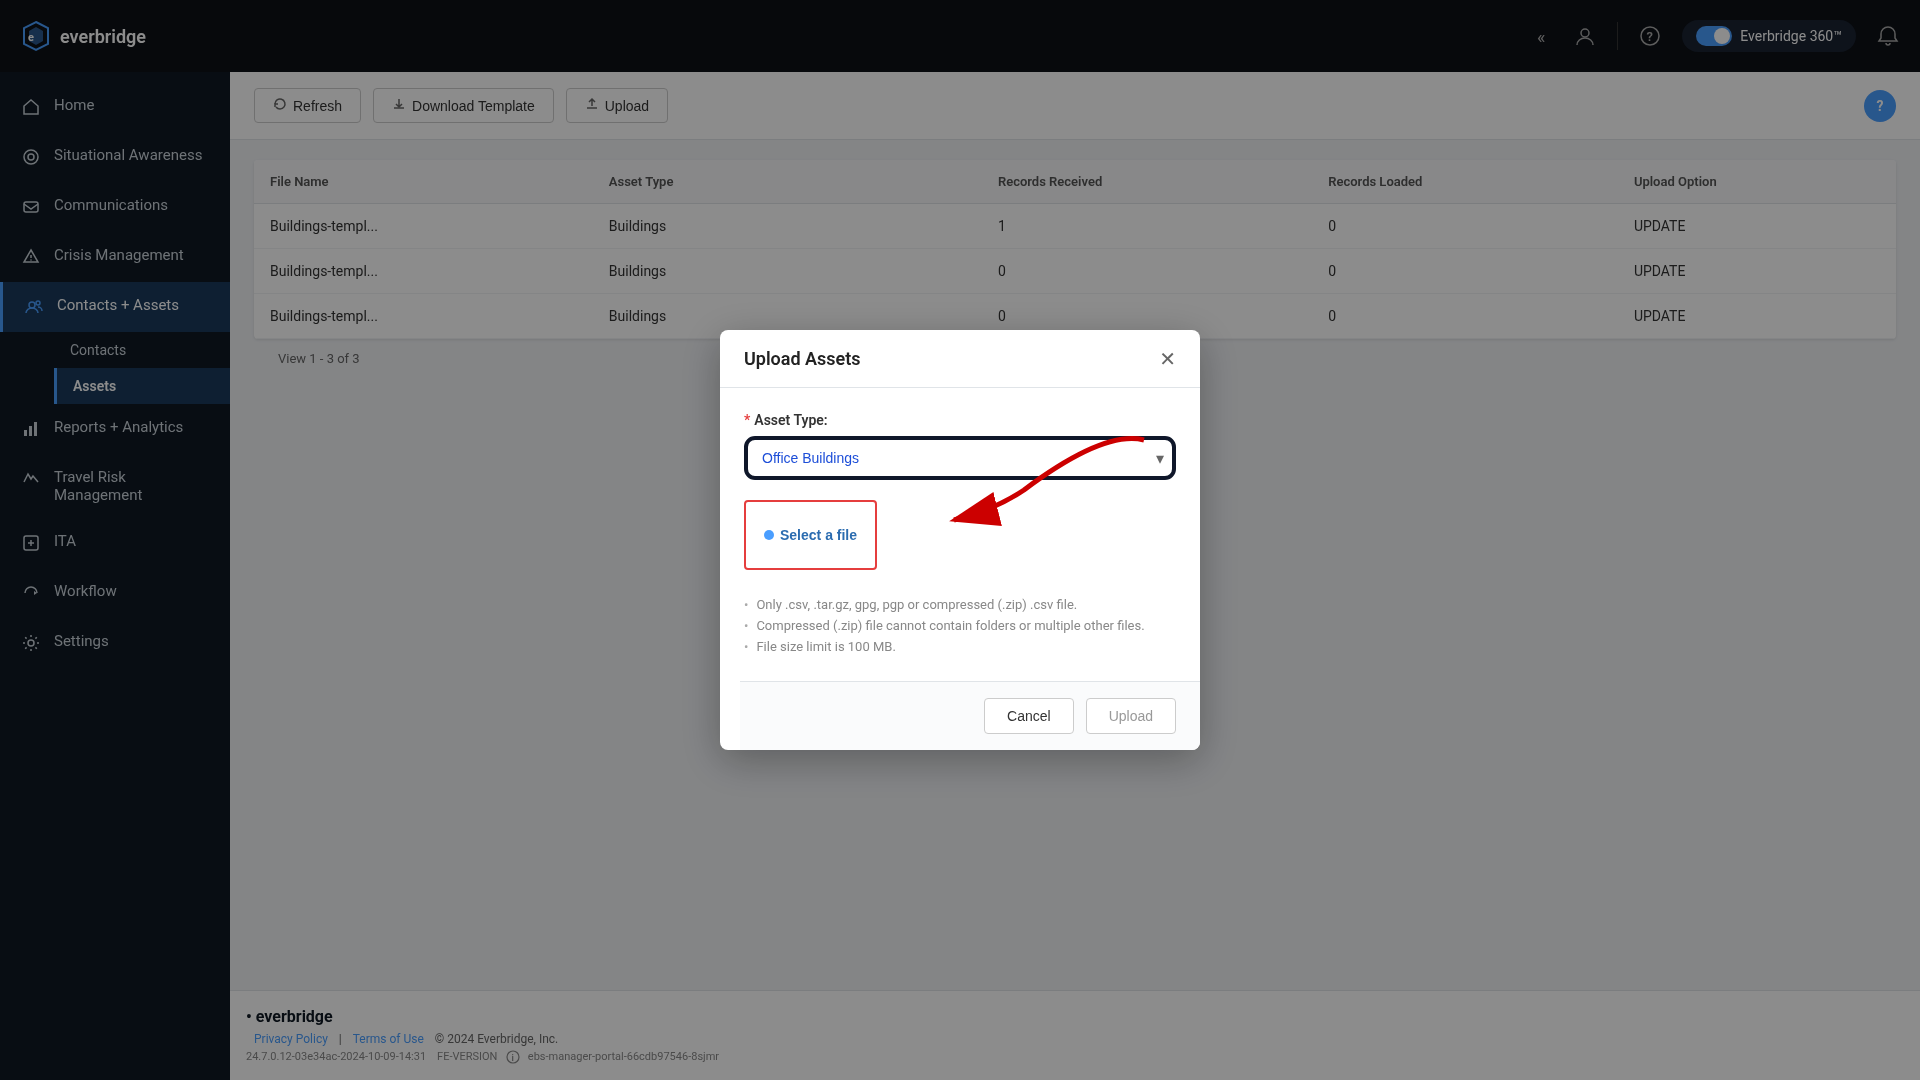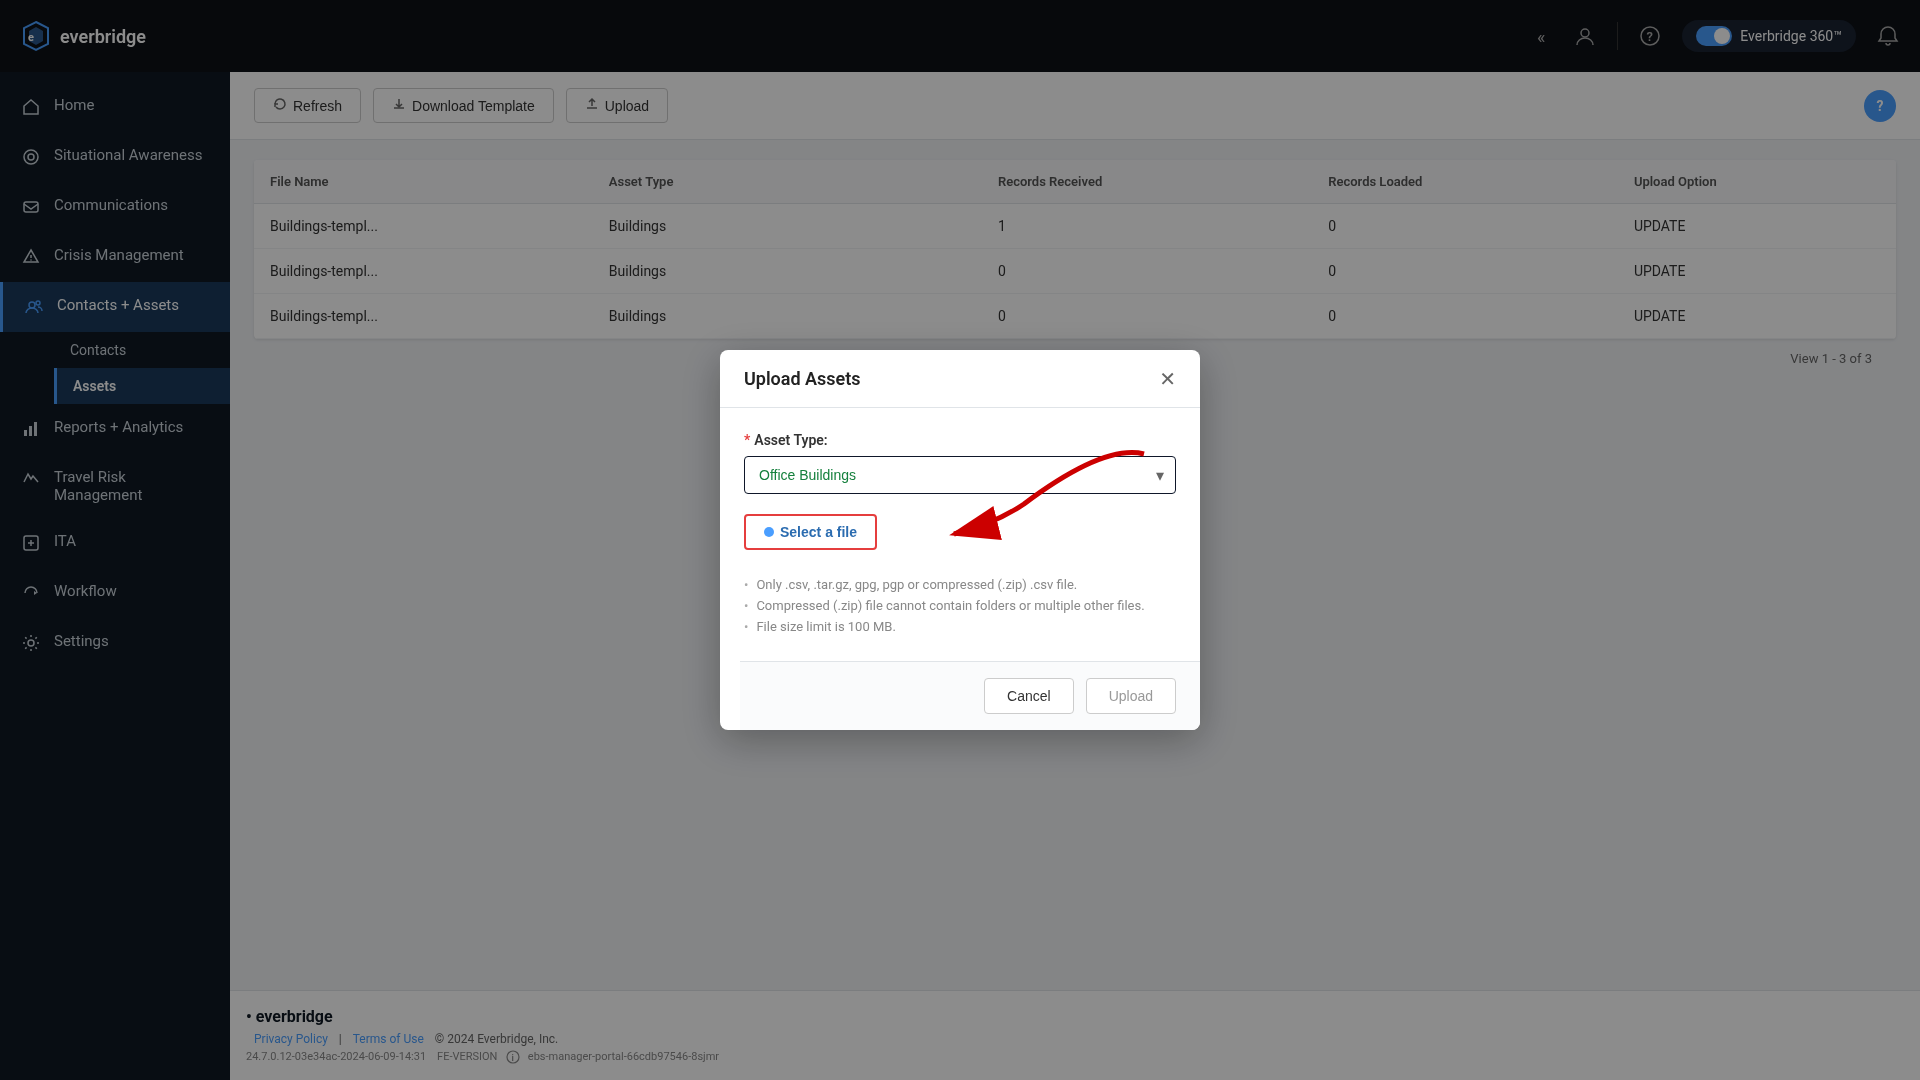--- a/index.html
+++ b/index.html
@@ -89,21 +89,21 @@
       background: white;
       color: #333;
     }
     .help-btn { margin-left: auto; width: 32px; height: 32px; border-radius: 50%; background: #4a9eff; color: white; display: flex; align-items: center; justify-content: center; cursor: pointer; font-weight: bold; font-size: 14px; }
 
     
     .table-container { padding: 20px 24px; flex: 1; overflow: auto; }
     .table { width: 100%; border-collapse: collapse; background: white; border-radius: 4px; overflow: hidden; box-shadow: 0 1px 3px rgba(0,0,0,0.1); }
     .table th { background: #f7f8fa; padding: 14px 16px; text-align: left; font-size: 13px; font-weight: 600; color: #555; border-bottom: 1px solid #e0e4e8; }
     .table td { padding: 14px 16px; font-size: 14px; color: #333; border-bottom: 1px solid #f0f2f5; }
-    .table-footer { display: flex; justify-content: flex-end; padding: 12px 24px; font-size: 13px; color: #666; }
+    .table-footer { display: flex; padding: 12px 24px; font-size: 13px; color: #666; }
 
     
     .page-footer {
       background: white;
       border-top: 1px solid #e0e4e8;
       padding: 16px;
       font-size: 12px;
       color: #666;
     }
     .footer-logo { font-size: 16px; font-weight: 700; color: #0f1923; margin-bottom: 6px; }
@@ -139,34 +139,34 @@
     }
     .modal-title { font-size: 18px; font-weight: 600; color: #222; }
     .modal-close { cursor: pointer; font-size: 20px; color: #666; line-height: 1; }
     .modal-body { padding: 24px; }
     .form-label { font-size: 14px; font-weight: 600; color: #333; margin-bottom: 8px; display: flex; align-items: center; gap: 4px; }
     .required { color: #e53e3e; }
     .select-wrapper { position: relative; margin-bottom: 20px; }
     .select-field {
       width: 100%;
       padding: 10px 36px 10px 14px;
-      border: 1px solid #0f172a;
-      border-radius: 4px;
+      border: 4px solid #0f172a;
+      border-radius: 11px;
       font-size: 14px;
-      color: #15803d;
+      color: #1d4ed8;
       background: white;
       appearance: none;
       cursor: pointer;
     }
     .select-arrow { position: absolute; right: 12px; top: 50%; transform: translateY(-50%); color: #666; pointer-events: none; }
     .select-file-btn {
       display: inline-flex;
       align-items: center;
       gap: 6px;
-      padding: 8px 18px;
+      padding: 25px 18px;
       border: 2px solid #e53e3e;
       border-radius: 4px;
       color: #2b6cb0;
       background: white;
       font-size: 14px;
       font-weight: 600;
       cursor: pointer;
       margin-bottom: 16px;
     }
     .file-dot { width: 10px; height: 10px; background: #4a9eff; border-radius: 50%; display: inline-block; }
@@ -421,21 +421,21 @@
         <span>•</span> everbridge
       </div>
       <div class="footer-links">
         <a href="#">Privacy Policy</a>
         <span> | </span>
         <a href="#">Terms of Use</a>
         <span>  </span>
         <span>© 2024 Everbridge, Inc.</span>
       </div>
       <div class="footer-meta">
-        <span>24.7.0.12-03e34ac-2024-06-09-14:31</span>
+        <span>24.7.0.12-03e34ac-2024-10-09-14:31</span>
         &nbsp;&nbsp;
         <span>FE-VERSION</span>
         &nbsp;
         <svg width="14" height="14" viewBox="0 0 14 14" style="vertical-align:middle">
             <circle cx="7" cy="7" r="6" stroke="#888" stroke-width="1.2" fill="none"></circle>
             <text x="5.5" y="11" fill="#888" font-size="9" font-weight="600">i</text>
           </svg>
         &nbsp;
         <span>ebs-manager-portal-66cdb97546-8sjmr</span>
       </div>

